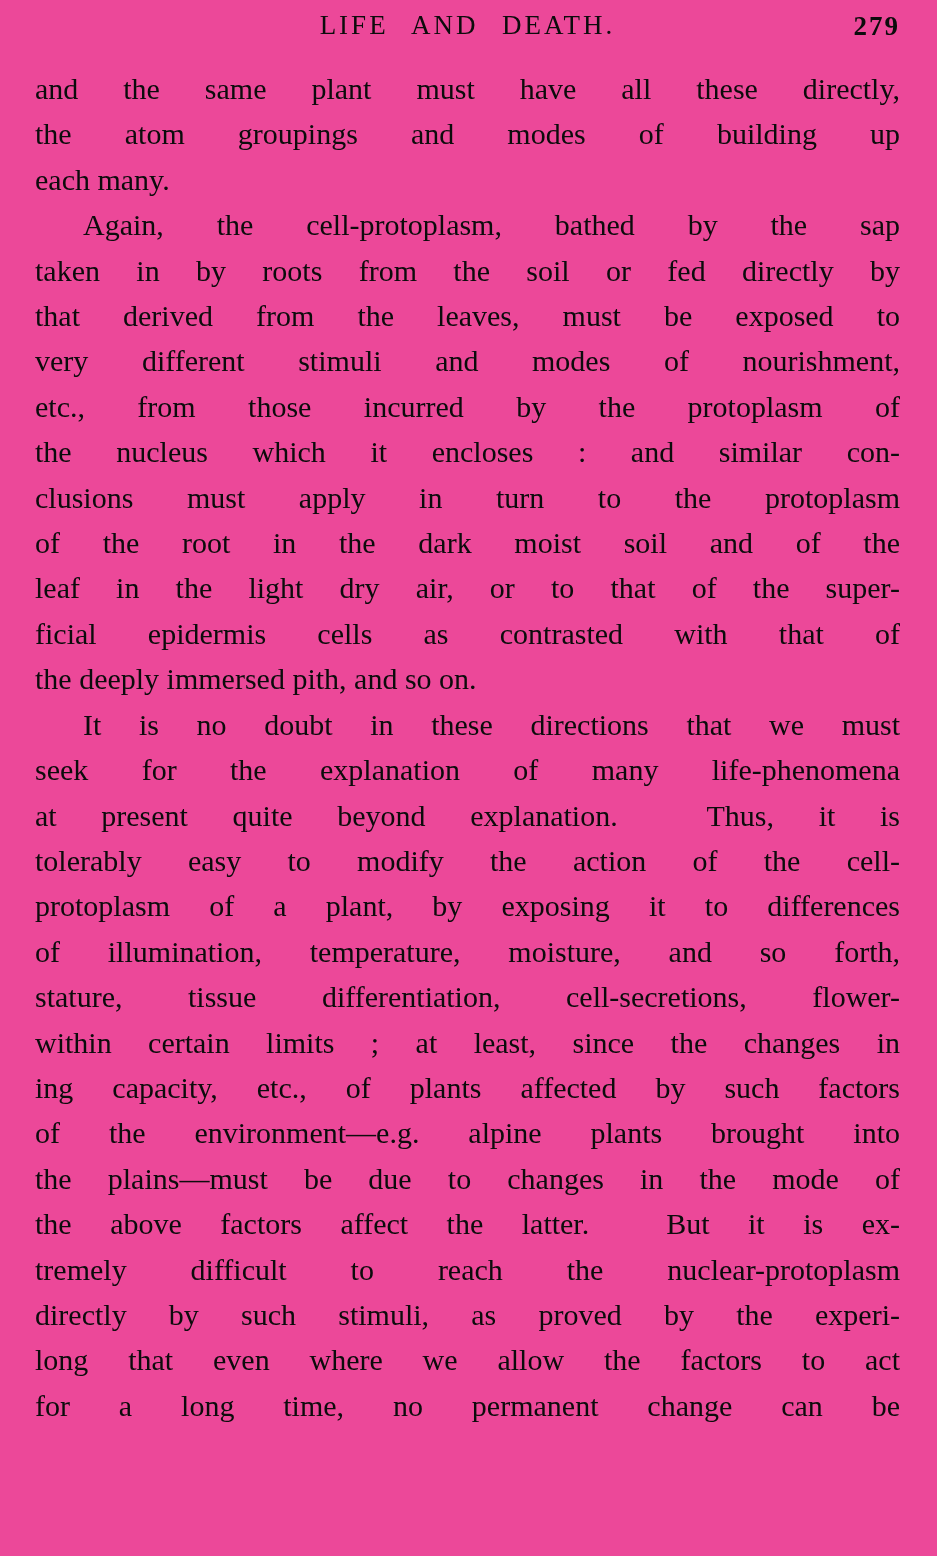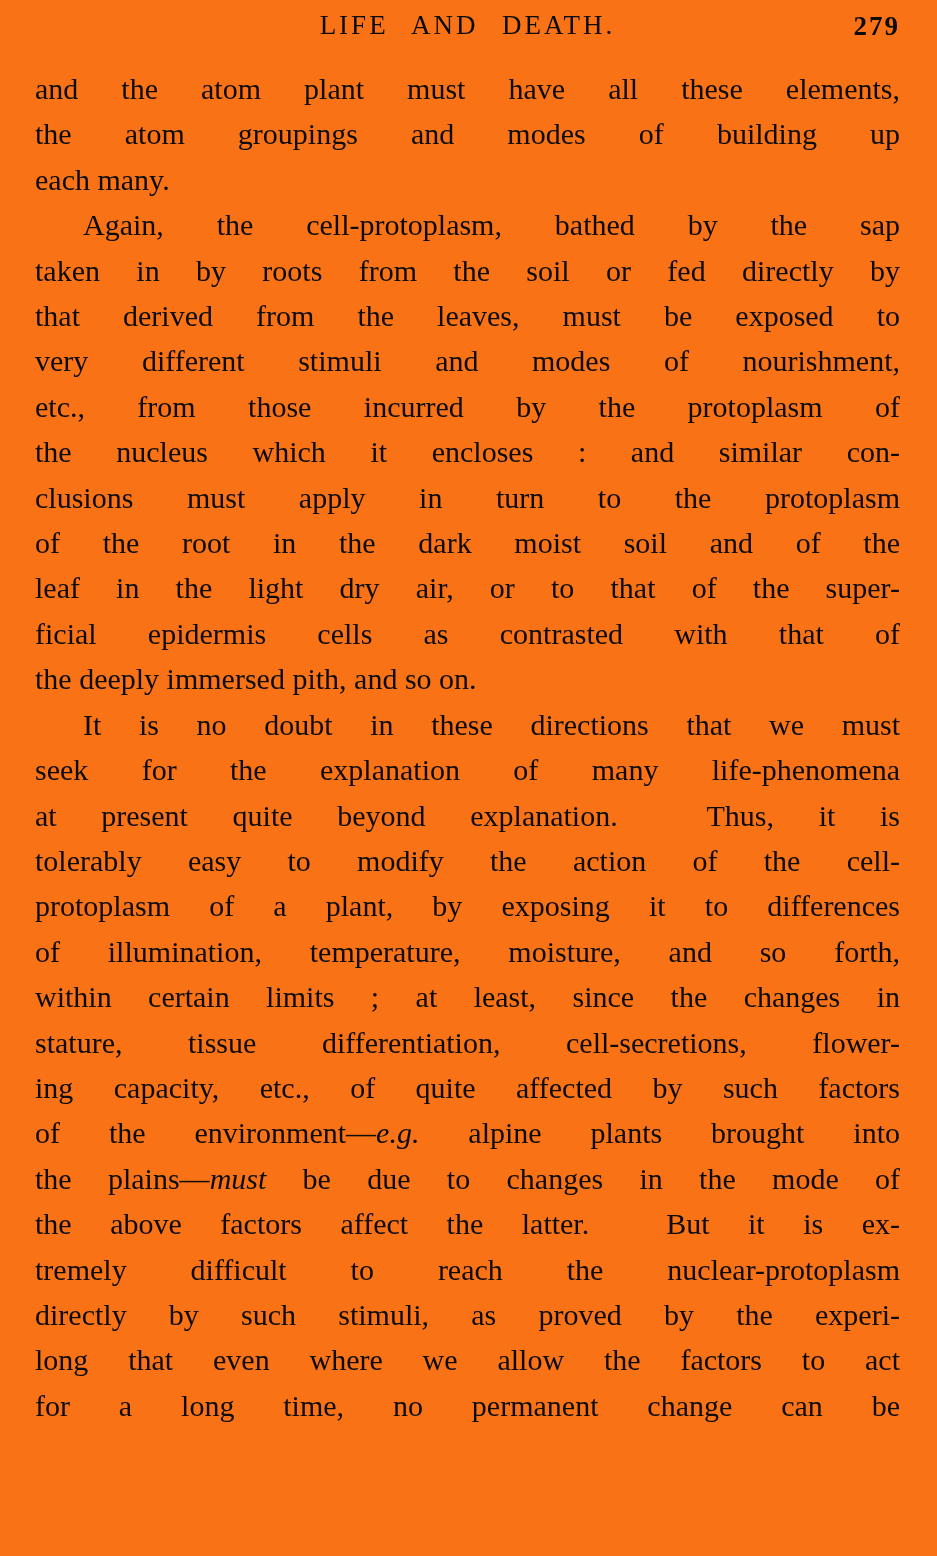--- a/index.html
+++ b/index.html
@@ -5,21 +5,21 @@
   html, body {
     margin: 0;
     padding: 0;
     background: #e8e8e8;
   }
   .page {
     position: relative;
     width: 937px;
     height: 1556px;
     margin: 0 auto;
-    background: #f97316;
+    background: #ec4899;
     color: #0c0c0c;
     font-family: "Liberation Serif", "DejaVu Serif", serif;
     overflow: hidden;
   }
   .running-header {
     position: absolute;
     top: 10px;
     left: 35px;
     width: 865px;
     height: 40px;
@@ -52,56 +52,55 @@
     white-space: normal;
   }
   .line.just {
     text-align: justify;
     text-align-last: justify;
   }
   .line.indent {
     text-indent: 48px;
   }
   .italic {
-    font-style: italic;
   }
 </style>
 </head>
 <body>
 
 <div class="page">
   <div class="running-header">
     <div class="running-title">LIFE AND DEATH.</div>
     <div class="page-number">279</div>
   </div>
 
   <div class="text-column">
-      <div class="line just"><span>and the atom plant must have all these elements,</span></div>
+      <div class="line just"><span>and the same plant must have all these directly,</span></div>
       <div class="line just"><span>the atom groupings and modes of building up</span></div>
       <div class="line"><span>each many.</span></div>
       <div class="line indent just"><span>Again, the cell-protoplasm, bathed by the sap</span></div>
       <div class="line just"><span>taken in by roots from the soil or fed directly by</span></div>
       <div class="line just"><span>that derived from the leaves, must be exposed to</span></div>
       <div class="line just"><span>very different stimuli and modes of nourishment,</span></div>
       <div class="line just"><span>etc., from those incurred by the protoplasm of</span></div>
       <div class="line just"><span>the nucleus which it encloses : and similar con-</span></div>
       <div class="line just"><span>clusions must apply in turn to the protoplasm</span></div>
       <div class="line just"><span>of the root in the dark moist soil and of the</span></div>
       <div class="line just"><span>leaf in the light dry air, or to that of the super-</span></div>
       <div class="line just"><span>ficial epidermis cells as contrasted with that of</span></div>
       <div class="line"><span>the deeply immersed pith, and so on.</span></div>
       <div class="line indent just"><span>It is no doubt in these directions that we must</span></div>
       <div class="line just"><span>seek for the explanation of many life-phenomena</span></div>
       <div class="line just"><span>at present quite beyond explanation.&nbsp; Thus, it is</span></div>
       <div class="line just"><span>tolerably easy to modify the action of the cell-</span></div>
       <div class="line just"><span>protoplasm of a plant, by exposing it to differences</span></div>
       <div class="line just"><span>of illumination, temperature, moisture, and so forth,</span></div>
+      <div class="line just"><span>stature, tissue differentiation, cell-secretions, flower-</span></div>
       <div class="line just"><span>within certain limits ; at least, since the changes in</span></div>
-      <div class="line just"><span>stature, tissue differentiation, cell-secretions, flower-</span></div>
-      <div class="line just"><span>ing capacity, etc., of quite affected by such factors</span></div>
+      <div class="line just"><span>ing capacity, etc., of plants affected by such factors</span></div>
       <div class="line just"><span>of the environment—</span><span class="italic">e.g.</span><span> alpine plants brought into</span></div>
       <div class="line just"><span>the plains—</span><span class="italic">must</span><span> be due to changes in the mode of</span></div>
       <div class="line just"><span>the above factors affect the latter.&nbsp; But it is ex-</span></div>
       <div class="line just"><span>tremely difficult to reach the nuclear-protoplasm</span></div>
       <div class="line just"><span>directly by such stimuli, as proved by the experi-</span></div>
       <div class="line just"><span>long that even where we allow the factors to act</span></div>
       <div class="line just"><span>for a long time, no permanent change can be</span></div>
     </div>
 </div>
 

